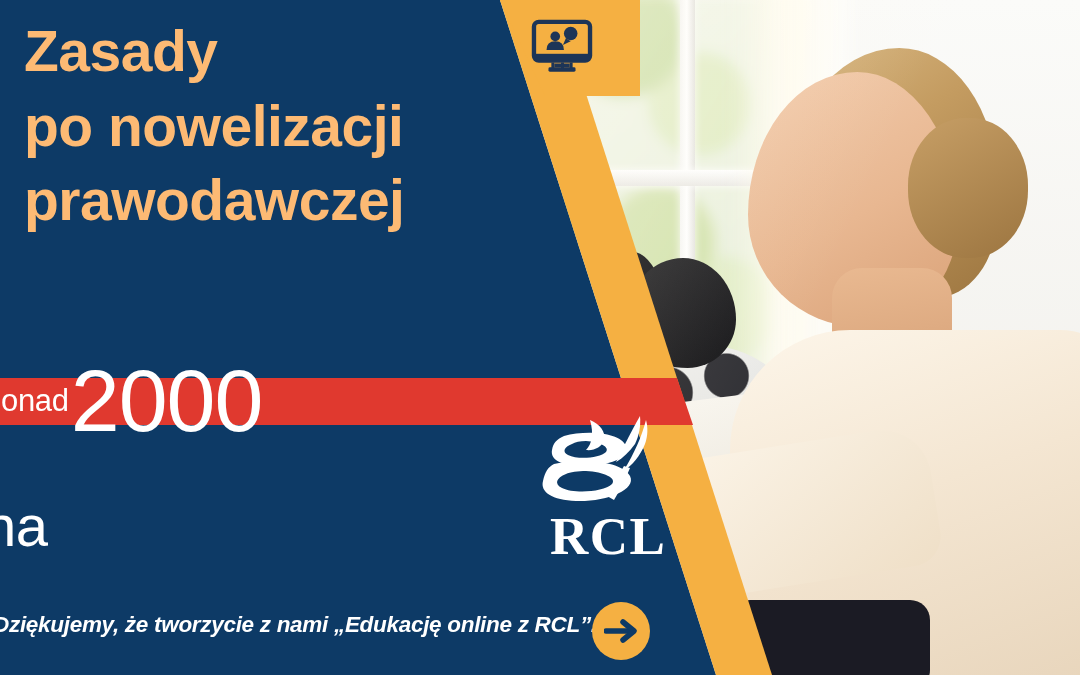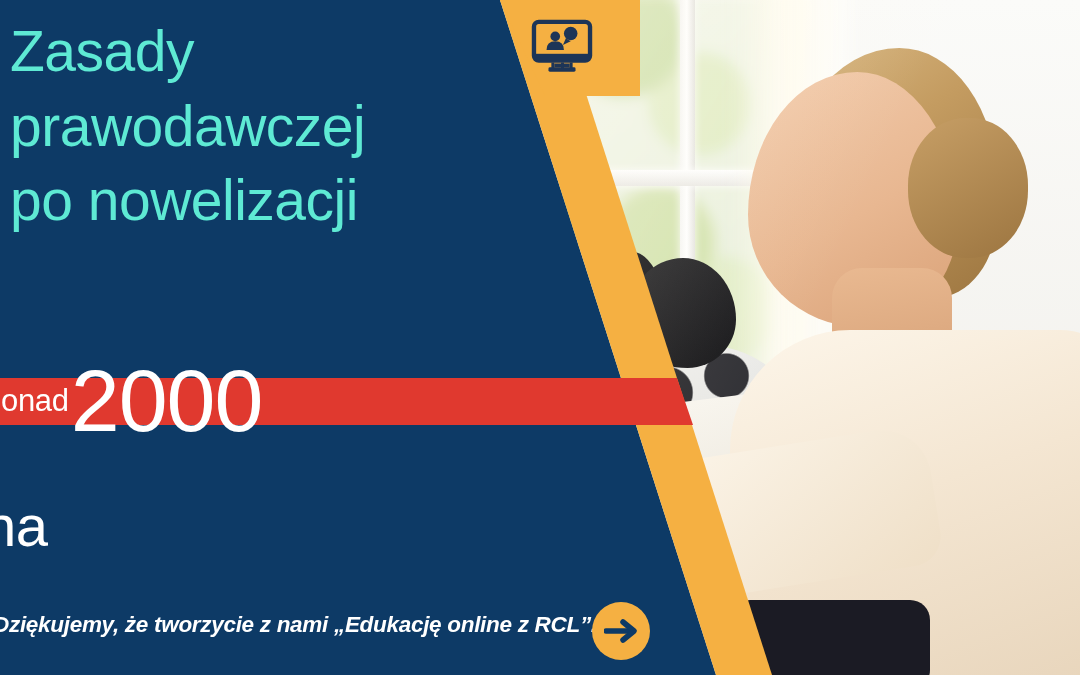--- a/index.html
+++ b/index.html
@@ -195,25 +195,25 @@
   }
   .amber-badge {
     position:absolute;
     left:0; top:0; width:1080px; height:675px;
     background:#f5b042;
     clip-path:polygon(500px 0, 640px 0, 640px 96px, 545px 96px);
   }
 
   
   .headline {
-    position:absolute; left:10px; top:14px;
+    position:absolute; left:24px; top:14px;
     width:540px;
-    color:#5eead4;
+    color:#fdba74;
     font-size:57px;
-    font-weight:400;
+    font-weight:700;
     line-height:1.31;
     letter-spacing:-0.5px;
   }
   .headline div { white-space:nowrap; }
 
   .red-band {
     position:absolute; left:0; top:378px; width:1080px; height:47px;
     background:#e0392f;
     clip-path:polygon(0 0, 677px 0, 693px 47px, 0 47px);
   }
@@ -333,34 +333,49 @@
       <rect x="24" y="46" width="16" height="4" fill="#1d3557"></rect>
       <rect x="18" y="50" width="28" height="4.5" rx="1.5" fill="#1d3557"></rect>
       <rect x="21" y="45" width="3" height="6" fill="#1d3557"></rect>
       <rect x="31" y="45" width="3" height="6" fill="#1d3557"></rect>
       <rect x="40" y="45" width="3" height="6" fill="#1d3557"></rect>
     </svg>
   </div>
 
   <div class="headline">
     <div>Zasady</div>
+    <div>po nowelizacji</div>
     <div>prawodawczej</div>
-    <div>po nowelizacji</div>
   </div>
 
   <div class="red-band"></div>
   <div class="red-text">
     <span class="rt-small">ponad</span>
     <span class="rt-big">2000</span>
   </div>
 
   <div class="webline">
     <span class="wl-na">na</span>
   </div>
 
+  <div class="rcl-logo">
+    <svg class="rcl-mark" viewBox="0 0 150 105" aria-hidden="true">
+      <g fill="#ffffff">
+        <path d="M112 2 C104 16 96 32 88 48 C95 44 101 38 107 30 C111 22 113 11 112 2 Z"></path>
+        <path d="M118 6 C114 22 106 40 96 56 C104 52 112 42 117 30 C120 22 120 13 118 6 Z"></path>
+        <path d="M96 52 C90 62 84 72 79 82 L86 86 C92 76 98 64 102 54 Z"></path>
+        <path d="M36 22 C58 16 92 18 98 32 C103 44 80 52 56 52 C34 52 22 46 24 36 C25 29 29 25 36 22 Z
+                 M44 30 C36 33 34 38 40 41 C50 46 72 44 78 38 C82 33 72 28 58 27 C52 27 47 28 44 30 Z"></path>
+        <path d="M26 50 C50 44 94 46 102 62 C109 76 78 88 48 87 C24 86 12 78 15 67 C17 58 20 53 26 50 Z
+                 M38 60 C28 64 26 70 34 74 C46 80 76 78 84 70 C89 64 76 58 58 57 C50 57 42 58 38 60 Z"></path>
+        <path d="M62 6 C72 10 78 18 76 26 C74 33 66 37 58 36 C64 30 66 20 62 6 Z"></path>
+      </g>
+    </svg>
+    <div class="rcl-word">RCL</div>
+  </div>
 
   <div class="tagline">Dziękujemy, że tworzycie z nami „Edukację online z RCL”.</div>
 
   <button class="arrow-btn">
     <svg width="34" height="30" viewBox="0 0 34 30" aria-hidden="true">
       <path d="M2 15 H26" stroke="#0d3a66" stroke-width="5.5" stroke-linecap="round" fill="none"></path>
       <path d="M19 6 L30 15 L19 24" stroke="#0d3a66" stroke-width="5.5" stroke-linecap="round" stroke-linejoin="round" fill="none"></path>
     </svg>
   </button>
 

